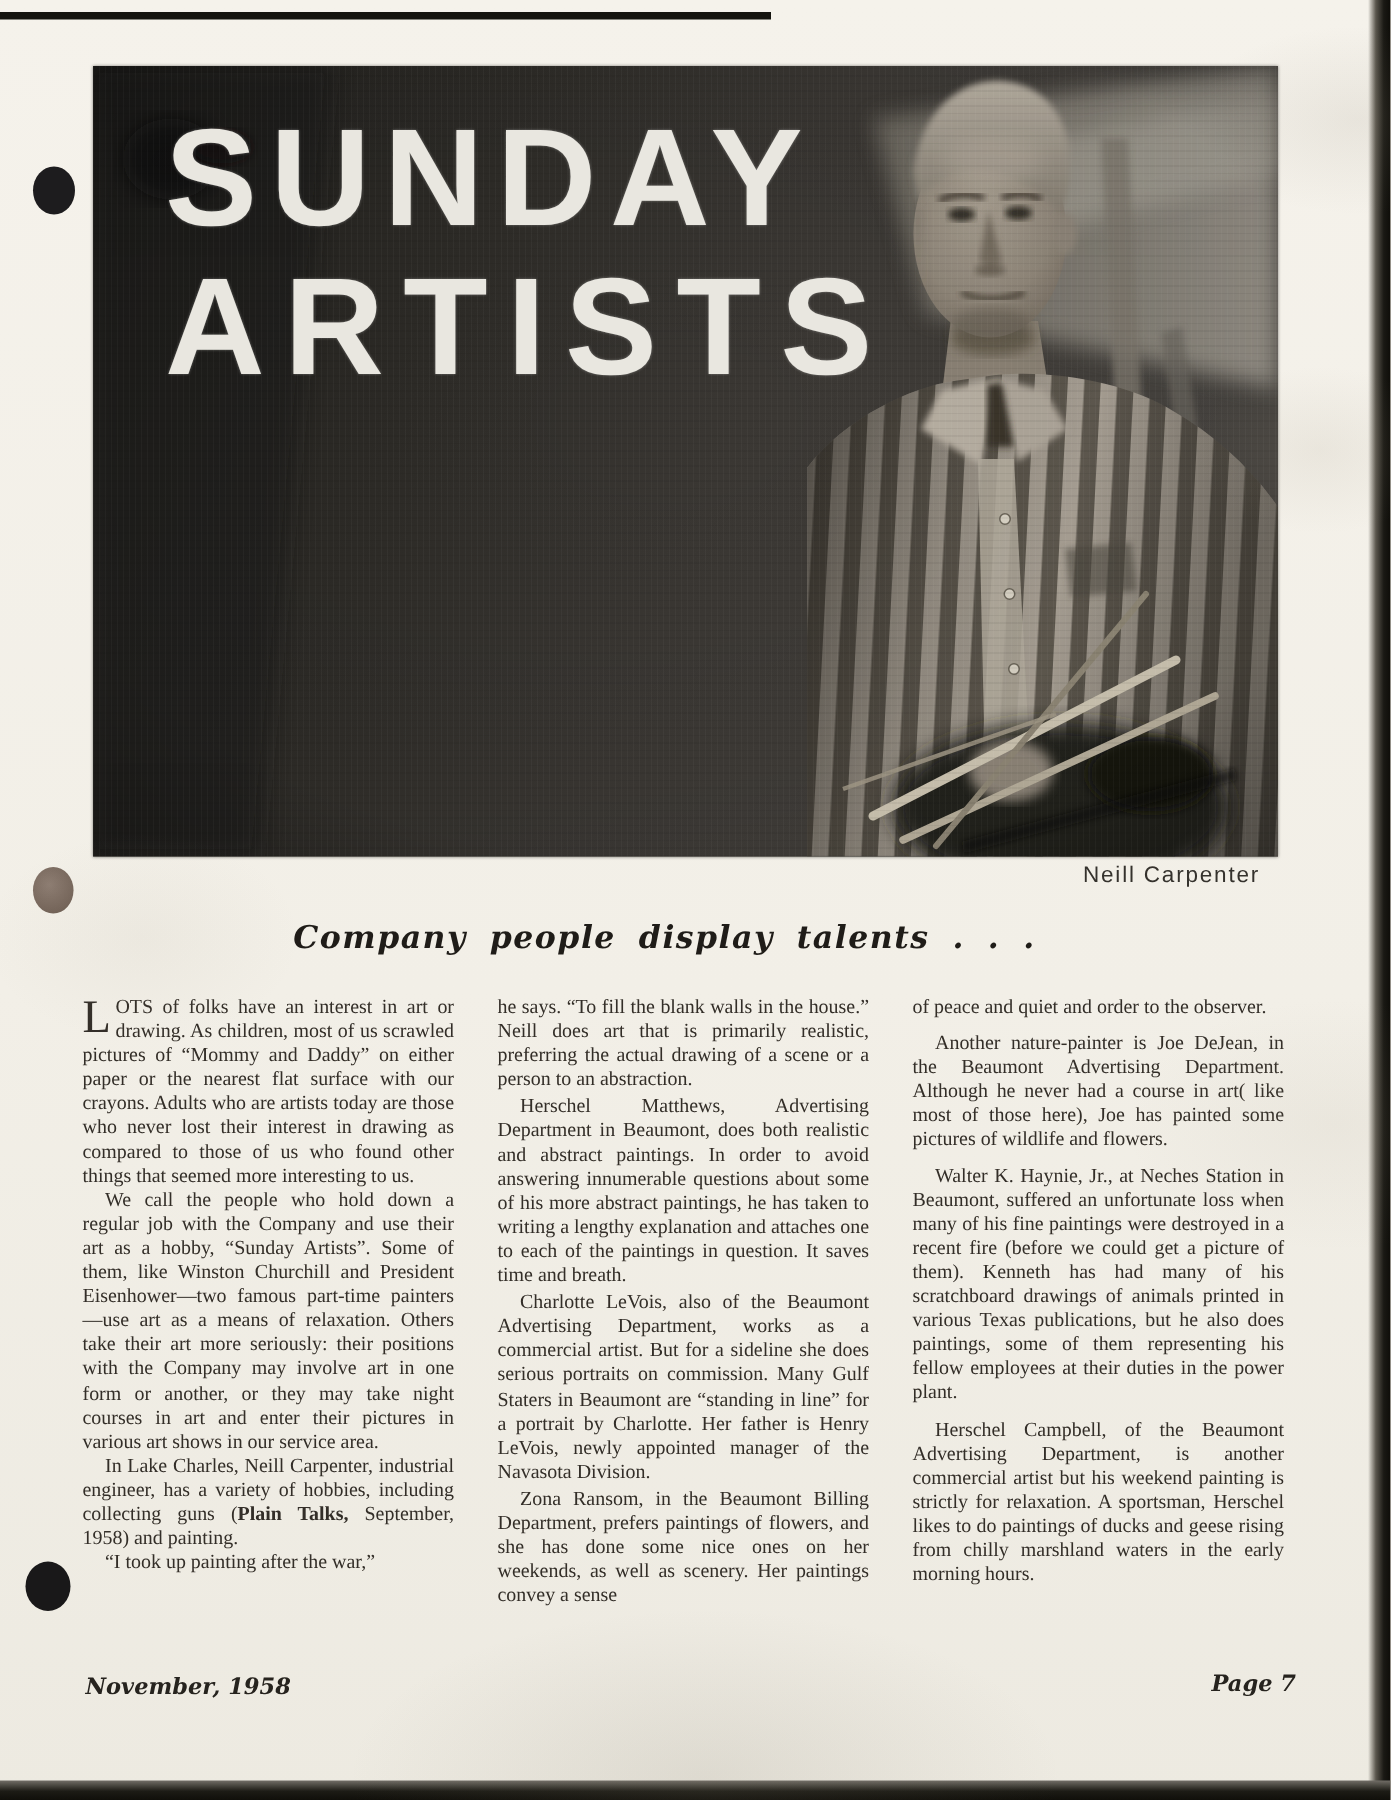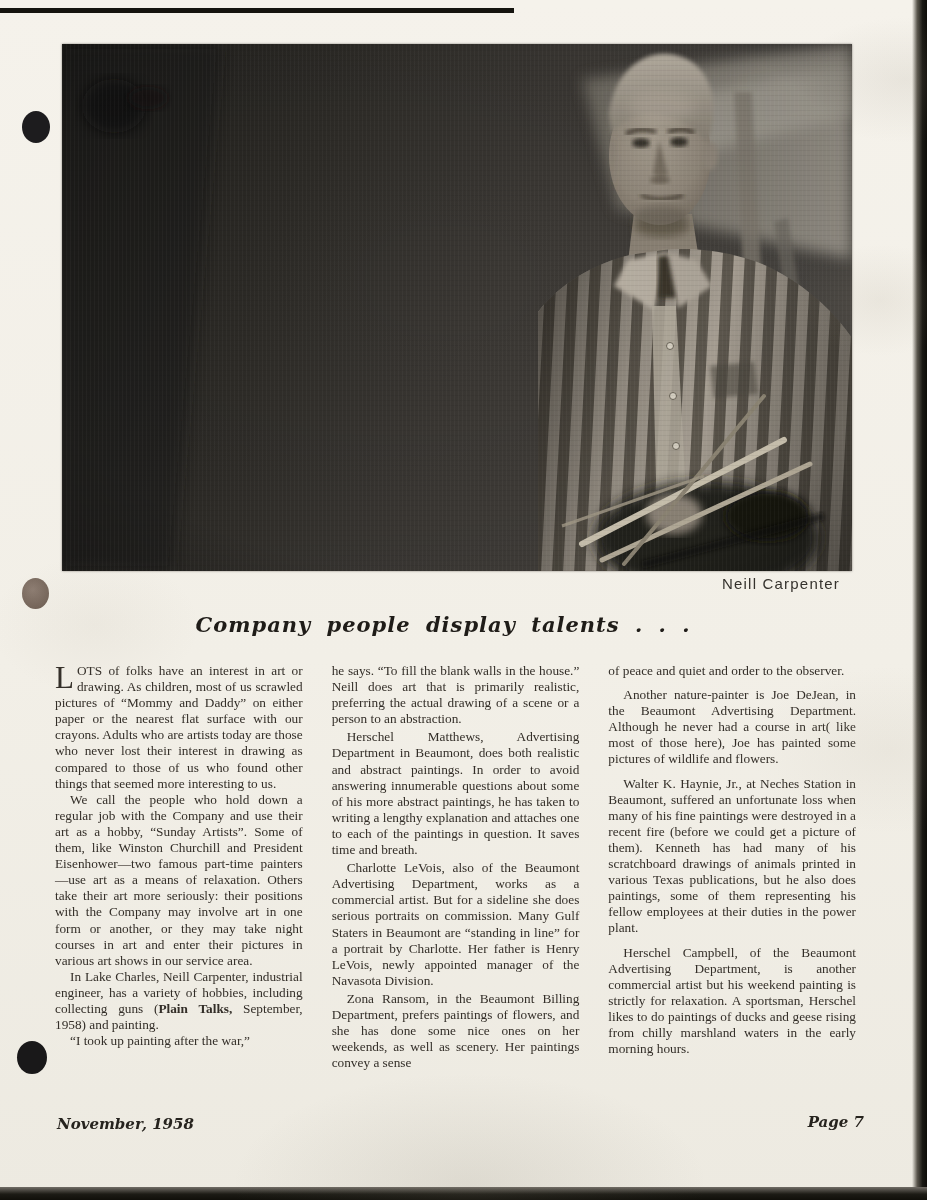--- a/index.html
+++ b/index.html
@@ -200,20 +200,24 @@
         <line x1="540" y1="516" x2="748" y2="420" stroke="#b7ae9b" stroke-width="5" stroke-linecap="round"></line>
         <line x1="562" y1="520" x2="702" y2="352" stroke="#8f8776" stroke-width="4" stroke-linecap="round"></line>
         <line x1="500" y1="482" x2="642" y2="432" stroke="#a39a88" stroke-width="3" opacity="0.85"></line>
         <line x1="580" y1="521" x2="762" y2="472" stroke="#0f0e0b" stroke-width="8" opacity="0.6" filter="url(#b2)"></line>
       </g>
 
       <rect width="790" height="527" fill="url(#vignette)"></rect>
       <path d="M 0,0 L 160,0 L 110,527 L 0,527 Z" fill="#161512" opacity="0.45" filter="url(#b7)"></path>
     </svg>
 
+    <div class="photo-title">
+      <div class="line1">SUNDAY</div>
+      <div class="line2">ARTISTS</div>
+    </div>
   </div>
 
   <div class="photo-caption">Neill Carpenter</div>
 
   <div class="headline">Company people display talents . . .</div>
 
   <div class="columns">
     <div class="col col-1">
       <p class="noindent"><span class="dropcap">L</span><span>OTS of folks have an interest in art or drawing.  As children, most of us scrawled pictures of “Mommy and Daddy” on either paper or the nearest flat surface with our crayons.  Adults who are artists today are those who never lost their interest in drawing as compared to those of us who found other things that seemed more interesting to us.</span></p>
       <p>We call the people who hold down a regular job with the Company and use their art as a hobby, “Sunday Artists”. Some of them, like Winston Churchill and President Eisenhower—two famous part-time painters—use art as a means of relaxation. Others take their art more seriously: their positions with the Company may involve art in one form or another, or they may take night courses in art and enter their pictures in various art shows in our service area.</p>

